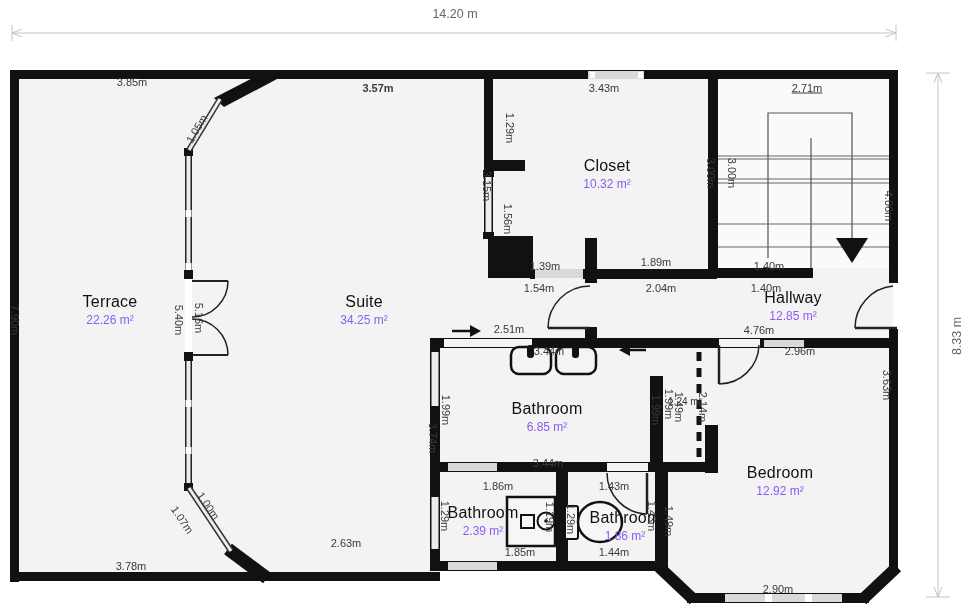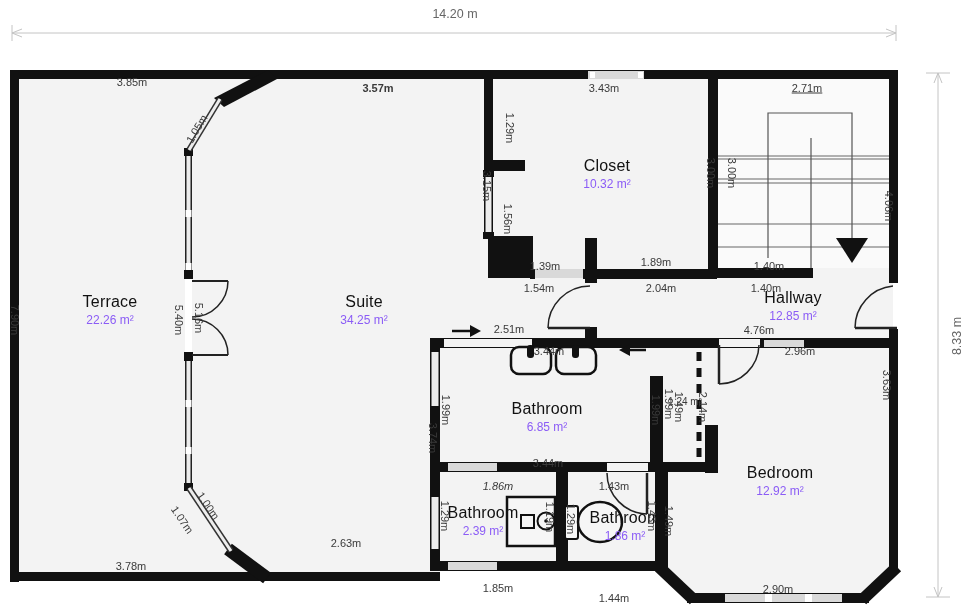--- a/index.html
+++ b/index.html
@@ -253,28 +253,28 @@
     <div class="dim" style="left: 800px; top: 351px; transform: translate(-50%, -50%) rotate(0deg);">2.96m</div>
     <div class="dim" style="left: 445px; top: 410px; transform: translate(-50%, -50%) rotate(90deg);">1.99m</div>
     <div class="dim" style="left: 655px; top: 410px; transform: translate(-50%, -50%) rotate(90deg);">1.99m</div>
     <div class="dim" style="left: 432px; top: 438px; transform: translate(-50%, -50%) rotate(90deg);">3.74m</div>
     <div class="dim" style="left: 668px; top: 404px; transform: translate(-50%, -50%) rotate(90deg);">1.99m</div>
     <div class="dim" style="left: 678px; top: 407px; transform: translate(-50%, -50%) rotate(90deg);">1.49m</div>
     <div class="dim small" style="left: 685px; top: 402px; transform: translate(-50%, -50%) rotate(0deg);">1.24 m²</div>
     <div class="dim" style="left: 702px; top: 407px; transform: translate(-50%, -50%) rotate(90deg);">2.14m</div>
     <div class="dim" style="left: 886px; top: 385px; transform: translate(-50%, -50%) rotate(90deg);">3.63m</div>
     <div class="dim" style="left: 548px; top: 463px; transform: translate(-50%, -50%) rotate(0deg);">3.44m</div>
-    <div class="dim" style="left: 498px; top: 486px; transform: translate(-50%, -50%) rotate(0deg); font-style: italic;">1.86m</div>
+    <div class="dim" style="left: 498px; top: 486px; transform: translate(-50%, -50%) rotate(0deg);">1.86m</div>
     <div class="dim" style="left: 614px; top: 486px; transform: translate(-50%, -50%) rotate(0deg);">1.43m</div>
     <div class="dim" style="left: 444px; top: 516px; transform: translate(-50%, -50%) rotate(90deg);">1.29m</div>
     <div class="dim" style="left: 549px; top: 517px; transform: translate(-50%, -50%) rotate(90deg);">1.19m</div>
     <div class="dim" style="left: 570px; top: 519px; transform: translate(-50%, -50%) rotate(90deg);">1.29m</div>
     <div class="dim" style="left: 651px; top: 516px; transform: translate(-50%, -50%) rotate(90deg);">1.43m</div>
     <div class="dim" style="left: 668px; top: 521px; transform: translate(-50%, -50%) rotate(90deg);">1.49m</div>
     <div class="dim" style="left: 182px; top: 520px; transform: translate(-50%, -50%) rotate(56deg);">1.07m</div>
     <div class="dim" style="left: 208px; top: 506px; transform: translate(-50%, -50%) rotate(56deg);">1.00m</div>
-    <div class="dim" style="left: 498px; top: 552px; transform: translate(-50%, -50%) rotate(0deg); margin-top: 36px;">1.85m</div>
-    <div class="dim" style="left: 614px; top: 552px; transform: translate(-50%, -50%) rotate(0deg); margin-top: 46px;">1.44m</div>
+    <div class="dim" style="left: 520px; top: 552px; transform: translate(-50%, -50%) rotate(0deg);">1.85m</div>
+    <div class="dim" style="left: 614px; top: 552px; transform: translate(-50%, -50%) rotate(0deg);">1.44m</div>
     <div class="dim" style="left: 346px; top: 543px; transform: translate(-50%, -50%) rotate(0deg);">2.63m</div>
     <div class="dim" style="left: 131px; top: 566px; transform: translate(-50%, -50%) rotate(0deg);">3.78m</div>
     <div class="dim" style="left: 778px; top: 589px; transform: translate(-50%, -50%) rotate(0deg);">2.90m</div>
 
 </div>
 
 </body></html>

